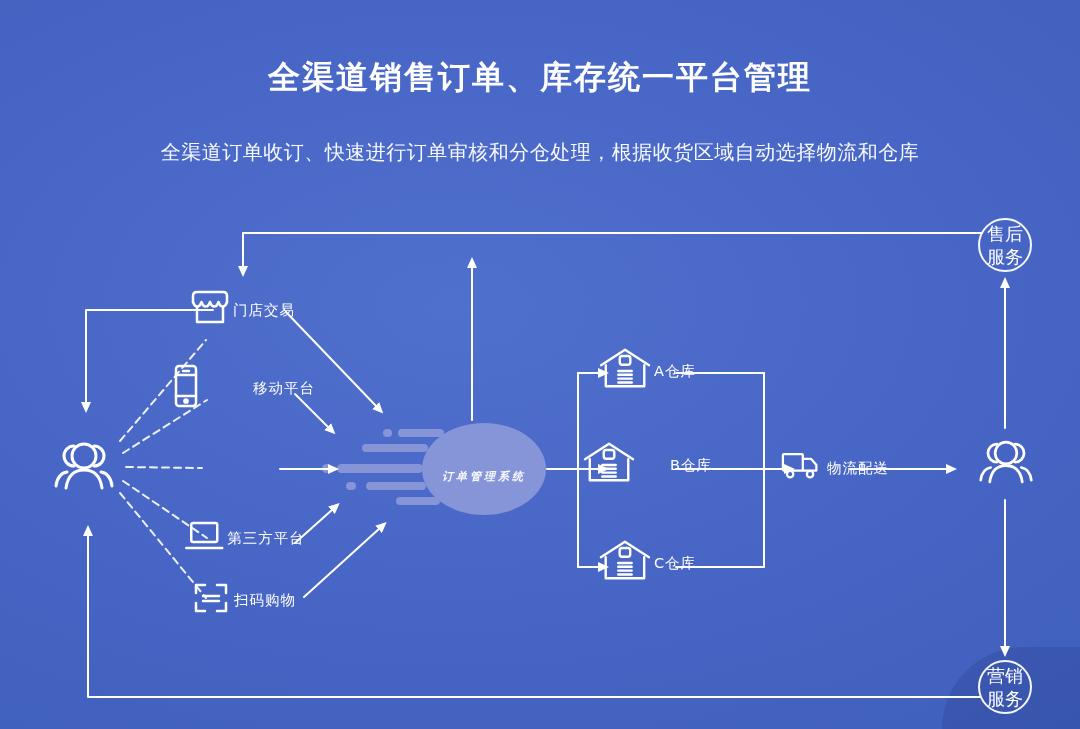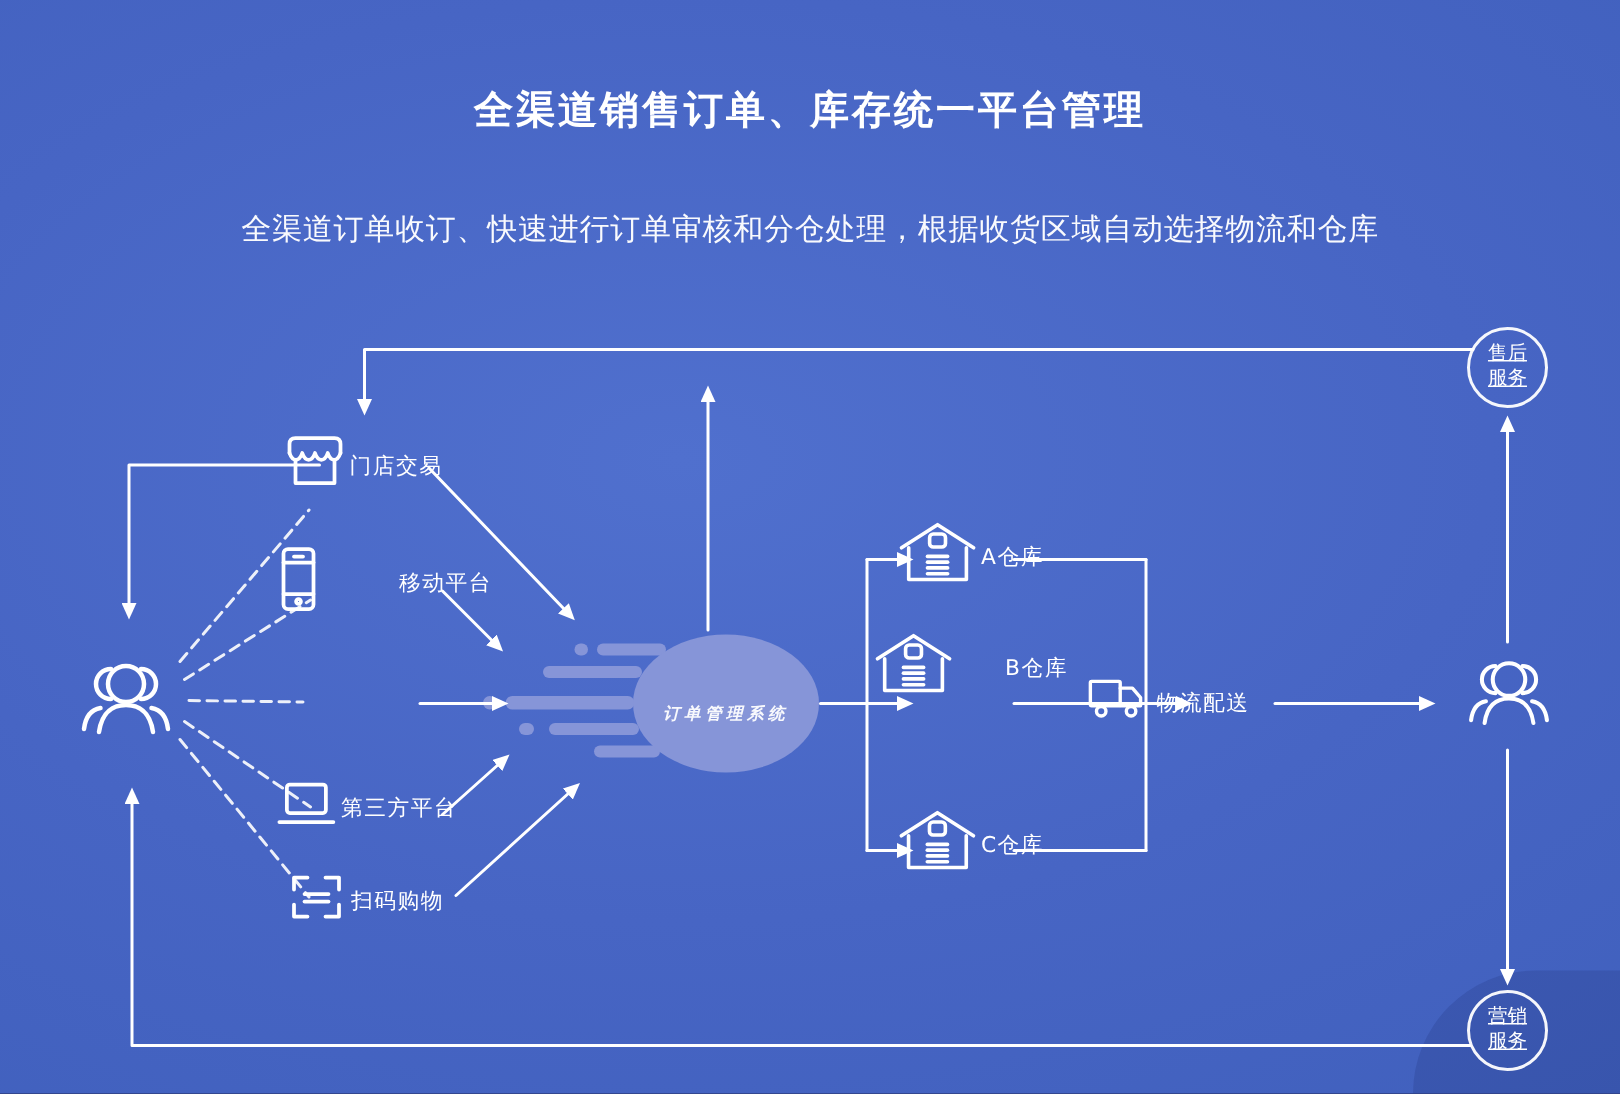--- a/index.html
+++ b/index.html
@@ -4,21 +4,21 @@
 <style>
   html,body{margin:0;padding:0;background:#2e3f7e;}
   .stage{
     position:relative;width:1080px;height:729px;overflow:hidden;
     font-family:"DejaVu Sans","Liberation Sans",sans-serif;color:#fff;
     background:radial-gradient(ellipse 980px 560px at 42% 42%,
       var(--background-light,#5070ce) 0%, var(--background,#4765c4) 55%, #4060bd 100%);
   }
   .title{
     position:absolute;left:0;top:56px;width:100%;text-align:center;
-    font-size:26px;font-weight:600;letter-spacing:2px;
+    font-size:32px;font-weight:600;letter-spacing:2px;
   }
   .subtitle{
     position:absolute;left:0;top:139px;width:100%;text-align:center;
     font-size:20px;font-weight:400;letter-spacing:.5px;opacity:.97;
   }
   .connectors{position:absolute;left:0;top:0;z-index:1;color:var(--line,#fff);}
   .corner-shade{
     position:absolute;right:0;bottom:0;width:138px;height:82px;
     border-top-left-radius:85px;background:rgba(21,34,94,.16);z-index:0;
   }
@@ -29,21 +29,21 @@
   .oms-text{
     position:absolute;left:484px;top:468px;transform:translate(-50%,-50%);
     z-index:3;text-align:center;line-height:1;
   }
   .oms-text .oms-title{font-size:37px;font-weight:800;font-style:italic;letter-spacing:1px;}
   .oms-text .oms-caption{font-size:11px;font-weight:700;font-style:italic;letter-spacing:3px;margin-top:16px;opacity:.95;}
   .service-badge{
     position:absolute;z-index:2;width:50px;height:50px;border:2.5px solid rgba(255,255,255,.95);
     border-radius:50%;display:flex;align-items:center;justify-content:center;text-align:center;
   }
-  .service-badge span{display:block;width:2.3em;font-size:13px;line-height:1.3;text-decoration:underline;}
+  .service-badge span{display:block;width:2.3em;font-size:18px;line-height:1.3;}
 </style>
 </head>
 <body>
 
 <div class="stage">
 
   <div class="corner-shade"></div>
 
   <div class="title">全渠道销售订单、库存统一平台管理</div>
   <div class="subtitle">全渠道订单收订、快速进行订单审核和分仓处理，根据收货区域自动选择物流和仓库</div>
@@ -144,21 +144,21 @@
     <svg class="icon" width="46" height="44" viewBox="0 0 46 44">
       <g stroke="currentColor" fill="none" stroke-width="2.5" stroke-linecap="round" stroke-linejoin="round">
         <path d="M6 16 V10 Q6 6 10 6 H36 Q40 6 40 10 V16"></path>
         <path d="M6 16 C8 22 12.5 22 14.5 16 C16.5 22 21 22 23 16 C25 22 29.5 22 31.5 16 C33.5 22 38 22 40 16"></path>
         <path d="M10 21 V36 H36 V21"></path>
       </g>
     </svg>
     <div class="label">门店交易</div>
   </div>
 
-  <div class="node" style="left:252px;top:362px;gap:44px;">
+  <div class="node" style="left:239px;top:362px;gap:44px;">
     <svg class="icon" width="46" height="48" viewBox="0 0 46 48">
       <g stroke="currentColor" fill="none" stroke-width="2.5" stroke-linecap="round" stroke-linejoin="round">
         <rect x="13" y="4" width="20" height="40" rx="3"></rect>
         <path d="M20 9 H26"></path>
         <path d="M13 13 H33"></path>
         <path d="M13 34 H33"></path>
         <circle cx="23" cy="39" r="1.6"></circle>
       </g>
     </svg>
     <div class="label">移动平台</div>
@@ -201,21 +201,21 @@
         <rect x="23.5" y="12.5" width="11" height="9" rx="2.5"></rect>
         <path d="M22 28 H36"></path>
           <path d="M22 32 H36"></path>
           <path d="M22 36 H36"></path>
           <path d="M22 40 H36"></path>
       </g>
     </svg>
     <div class="label">A仓库</div>
   </div>
 
-  <div class="node" style="left:646px;top:418px;gap:32px;">
+  <div class="node" style="left:646px;top:438px;gap:32px;">
     <svg class="icon" width="58" height="50" viewBox="0 0 58 52">
       <g stroke="currentColor" fill="none" stroke-width="2.5" stroke-linecap="round" stroke-linejoin="round">
         <path d="M4 22 L29 6 L54 22"></path>
         <path d="M9 22 V44 H49 V22"></path>
         <rect x="23.5" y="12.5" width="11" height="9" rx="2.5"></rect>
         <path d="M22 28 H36"></path>
           <path d="M22 32 H36"></path>
           <path d="M22 36 H36"></path>
           <path d="M22 40 H36"></path>
       </g>
@@ -231,21 +231,21 @@
         <rect x="23.5" y="12.5" width="11" height="9" rx="2.5"></rect>
         <path d="M22 28 H36"></path>
           <path d="M22 32 H36"></path>
           <path d="M22 36 H36"></path>
           <path d="M22 40 H36"></path>
       </g>
     </svg>
     <div class="label">C仓库</div>
   </div>
 
-  <div class="node" style="left:776px;top:447px;">
+  <div class="node" style="left:832px;top:447px;">
     <svg class="icon" width="52" height="38" viewBox="0 0 52 42">
       <g stroke="currentColor" fill="none" stroke-width="2.5" stroke-linecap="round" stroke-linejoin="round">
         <rect x="6" y="8" width="22" height="18" rx="1"></rect>
         <path d="M28 13 H37 L43 20 V26 H28"></path>
         <circle cx="14" cy="30" r="3.5"></circle>
         <circle cx="36" cy="30" r="3.5"></circle>
       </g>
     </svg>
     <div class="label">物流配送</div>
   </div>

